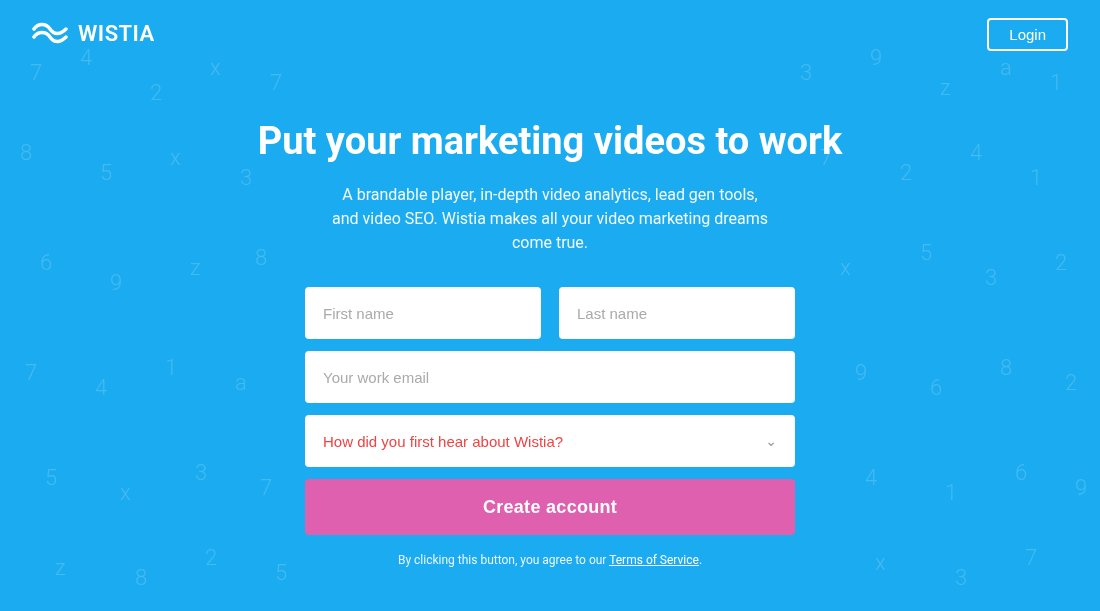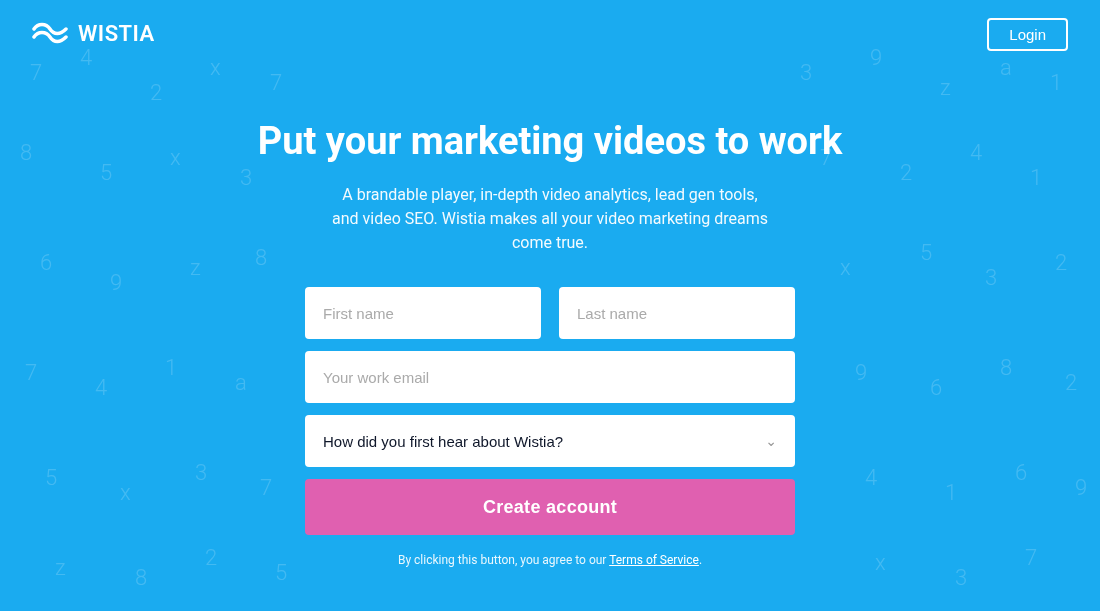--- a/index.html
+++ b/index.html
@@ -129,21 +129,21 @@
       width: 100%;
     }
 
     .form-select {
       width: 100%;
       height: 52px;
       border: none;
       border-radius: 4px;
       padding: 0 18px;
       font-size: 15px;
-      color: #0f172a;
+      color: #ef4444;
       outline: none;
       background: #ffffff;
       appearance: none;
       -webkit-appearance: none;
       cursor: pointer;
     }
 
     .select-chevron {
       position: absolute;
       right: 18px;

